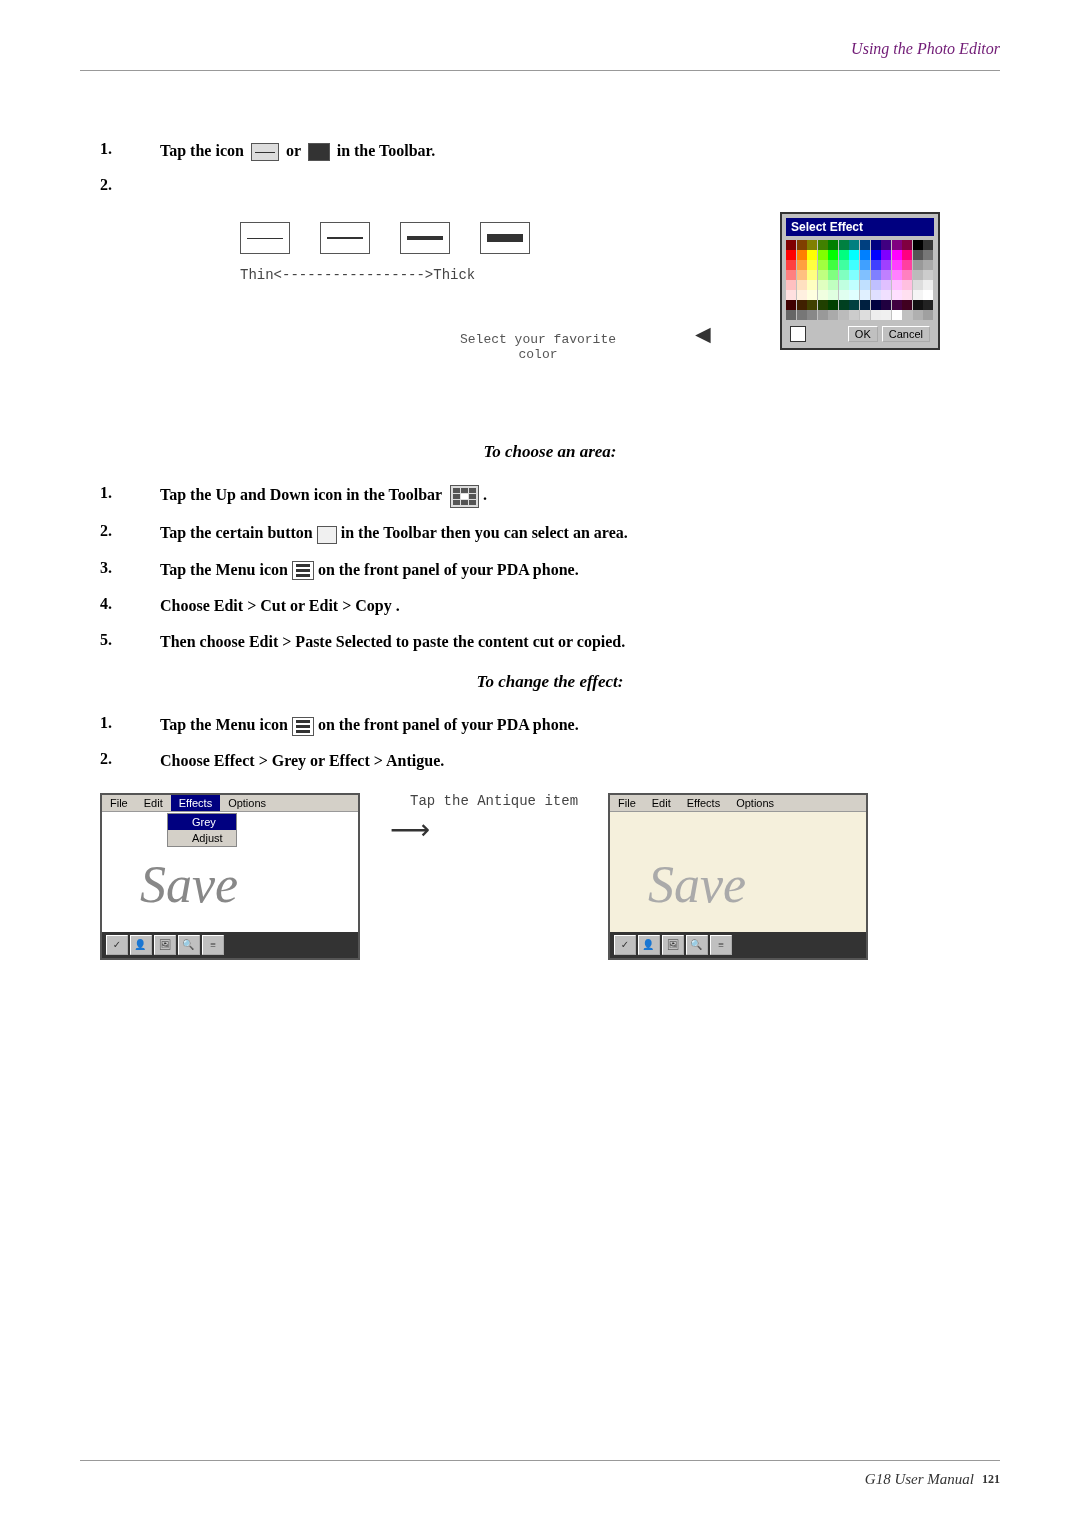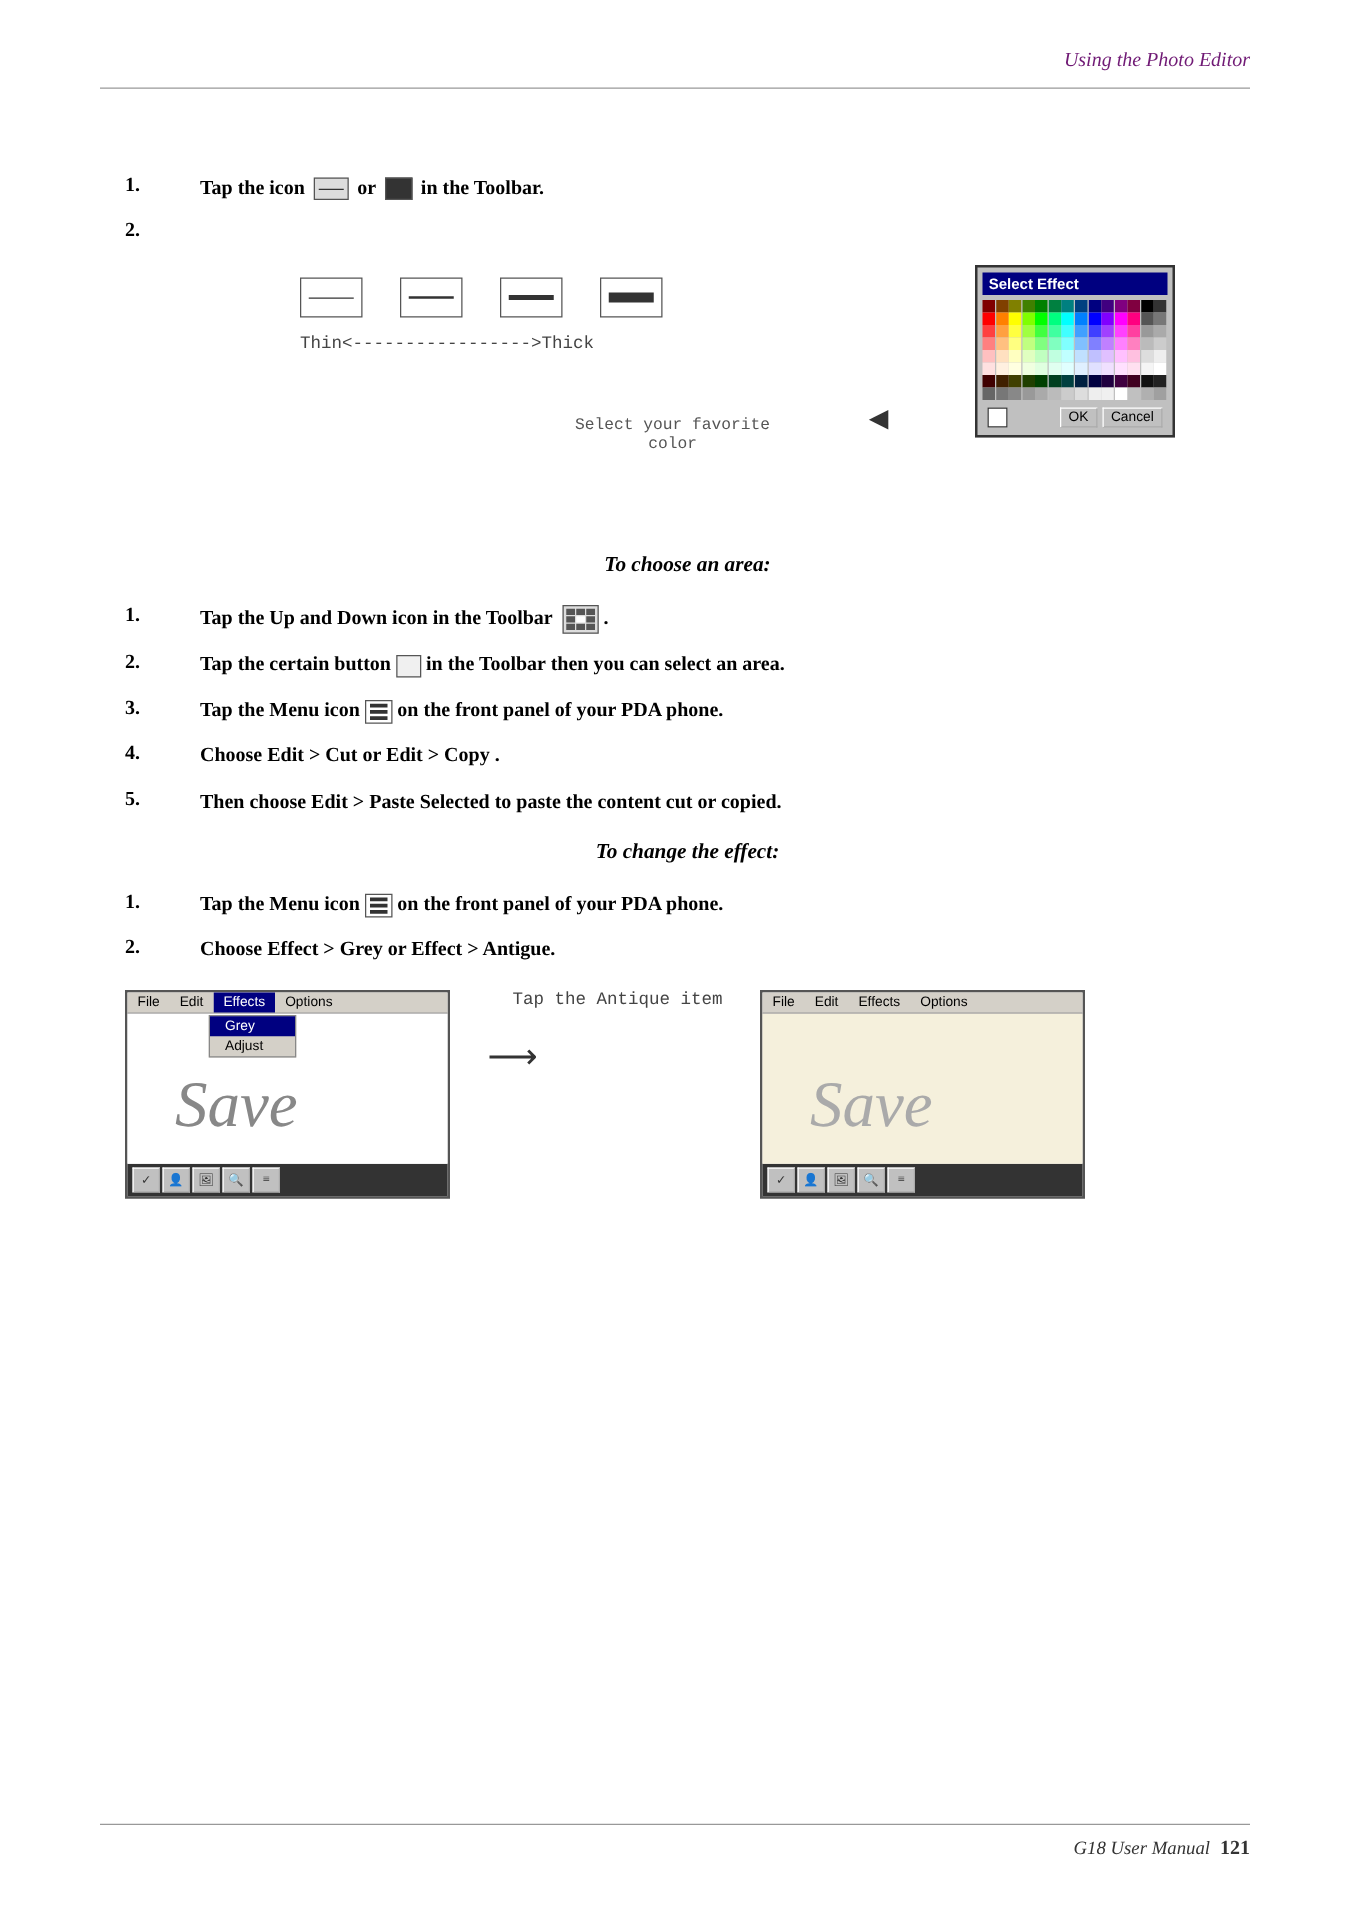--- a/index.html
+++ b/index.html
@@ -49,21 +49,21 @@
       justify-content: flex-end;
       align-items: center;
       font-style: italic;
       font-size: 15px;
       color: #333;
     }
     .footer-page-num {
       font-weight: bold;
       font-style: normal;
       margin-left: 8px;
-      font-size: 16px;
+      font-size: 12px;
     }
 
     
     .content {
       margin-top: 80px;
     }
 
     .section-heading {
       font-weight: bold;
       font-style: italic;
@@ -247,21 +247,21 @@
       border: 1px solid #888;
       position: absolute;
       left: 65px;
       top: 18px;
       font-family: Arial, sans-serif;
       font-size: 11px;
       z-index: 10;
       width: 70px;
     }
     .dropdown-item {
-      padding: 2px 12px;
+      padding: 2px 24px;
       cursor: pointer;
     }
     .dropdown-item.selected {
       background: #000080;
       color: #fff;
     }
 
     .screenshot-canvas {
       background: #fff;
       min-height: 120px;
@@ -300,21 +300,21 @@
       display: flex;
       align-items: center;
       justify-content: center;
     }
 
     .arrow-label-area {
       display: flex;
       flex-direction: column;
       align-items: flex-start;
       justify-content: center;
-      gap: 20px;
+      gap: 4px;
     }
     .tap-antique-label {
       font-size: 14px;
       font-family: 'Courier New', monospace;
       color: #444;
       margin-left: 20px;
     }
     .big-arrow {
       font-size: 28px;
       color: #333;

